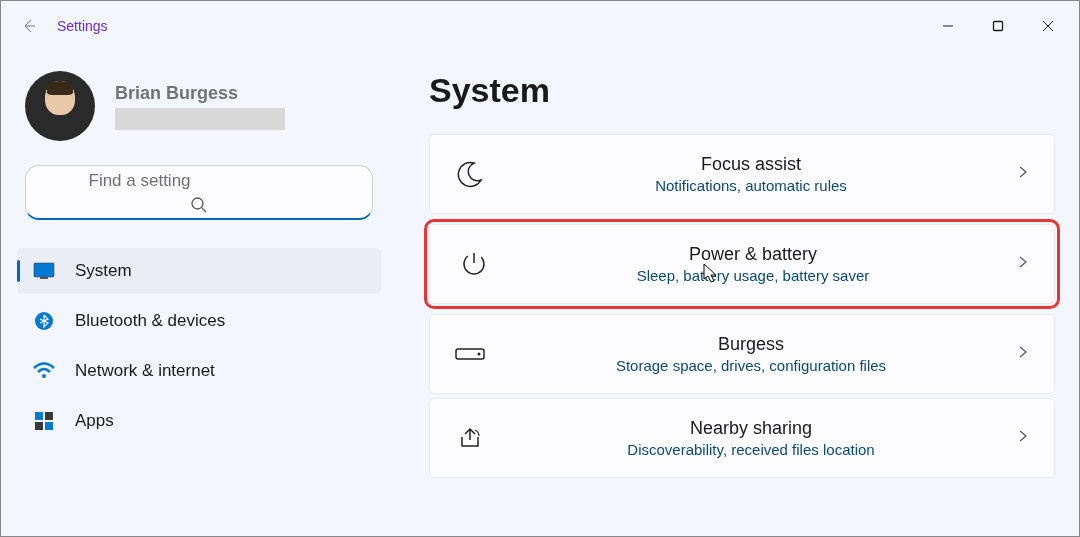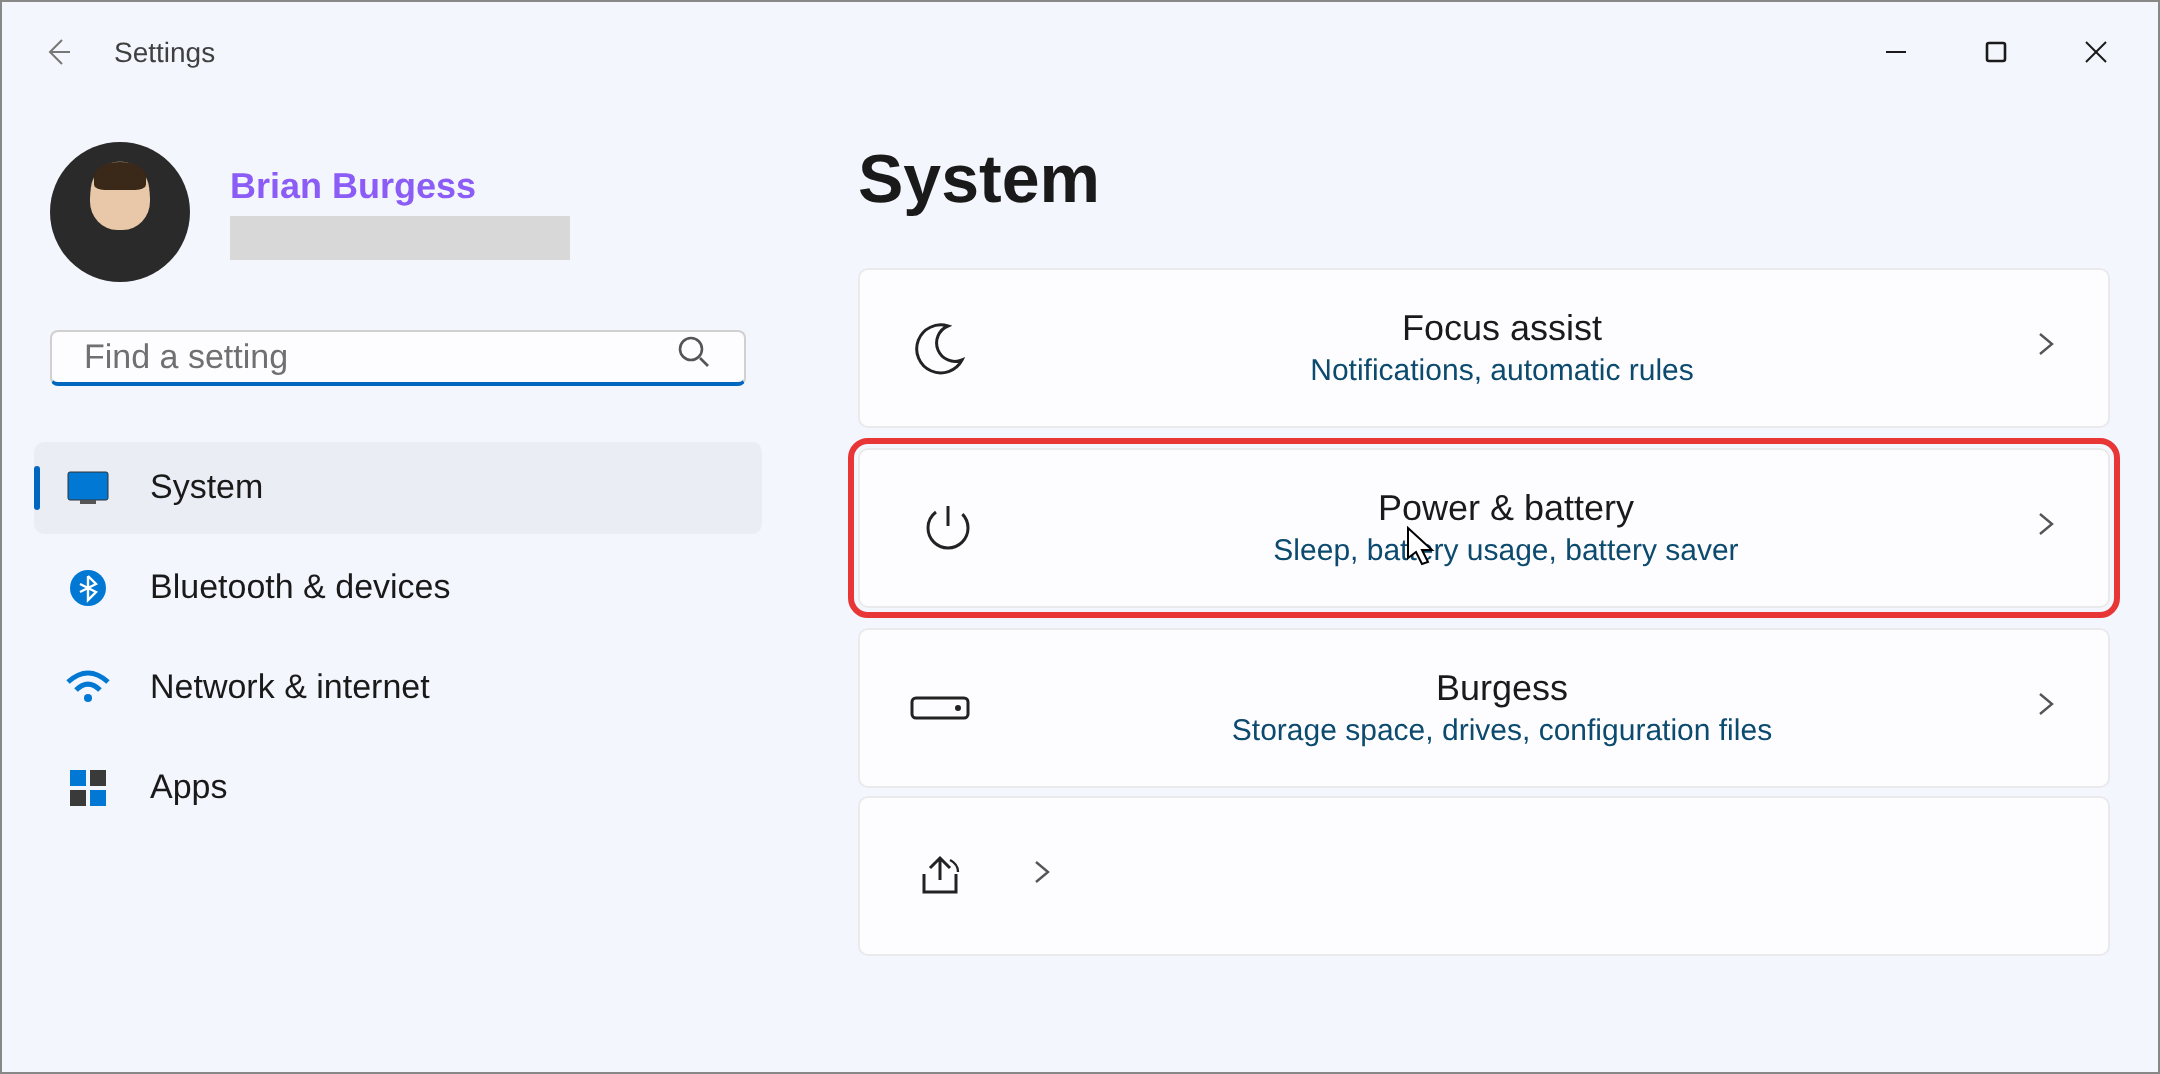--- a/index.html
+++ b/index.html
@@ -1,36 +1,36 @@
 <!DOCTYPE html>
 <html><head>
   <meta charset="utf-8">
   <style>
     * { margin: 0; padding: 0; box-sizing: border-box; font-family: "Segoe UI", -apple-system, sans-serif; }
     body { background: #f3f6fc; width: 1080px; height: 537px; overflow: hidden; position: relative; border: 1px solid #888; }
     
     .titlebar { height: 50px; display: flex; align-items: center; padding: 0 8px; }
     .back-btn { width: 40px; height: 40px; display: flex; align-items: center; justify-content: center; color: #777; cursor: pointer; border-radius: 4px; }
-    .app-title { font-size: 14px; color: #404040; margin-left: 8px; }
+    .app-title { font-size: 14px; color: #6d28d9; margin-left: 8px; }
     .window-controls { margin-left: auto; display: flex; gap: 4px; }
     .win-ctrl { width: 46px; height: 32px; display: flex; align-items: center; justify-content: center; color: #1a1a1a; }
     
     .content { display: flex; padding: 0 8px 8px 8px; height: calc(100% - 50px); }
     
     .sidebar { width: 380px; padding: 20px 8px 0 8px; }
     .profile { display: flex; align-items: center; gap: 20px; margin-bottom: 24px; margin-left: 8px; }
     .avatar { width: 70px; height: 70px; border-radius: 50%; background: radial-gradient(circle at 50% 35%, #e8c8a8 0%, #e8c8a8 25%, #2a2a2a 26%, #2a2a2a 100%); overflow: hidden; position: relative; }
     .avatar::before { content: ''; position: absolute; top: 12px; left: 20px; width: 30px; height: 32px; background: #e8c8a8; border-radius: 50% 50% 45% 45%; }
     .avatar::after { content: ''; position: absolute; top: 10px; left: 22px; width: 26px; height: 14px; background: #3a2818; border-radius: 50% 50% 20% 20%; }
     .profile-text { display: flex; flex-direction: column; }
-    .profile-name { font-size: 18px; font-weight: 600; color: #8b5cf6; }
+    .profile-name { font-size: 18px; font-weight: 600; color: #737373; }
     .profile-sub { width: 170px; height: 22px; background: #d8d8d8; margin-top: 4px; }
     
     .search-wrap { margin: 0 8px 28px 8px; }
-    .search-box { width: 100%; height: 28px; background: #fdfdff; border: 1px solid #d0d0d0; border-bottom: 2px solid #0067c0; border-radius: 4px; display: flex; align-items: center; padding: 0 16px; }
+    .search-box { width: 100%; height: 55px; background: #fdfdff; border: 1px solid #d0d0d0; border-bottom: 2px solid #0067c0; border-radius: 14px; display: flex; align-items: center; padding: 0 16px; flex-direction: column; }
     .search-input { flex: 1; border: none; outline: none; font-size: 17px; color: #666; background: transparent; }
     .search-input::placeholder { color: #707070; }
     .search-icon { color: #555; }
     
     .nav-items { display: flex; flex-direction: column; gap: 4px; }
     .nav-item { height: 46px; display: flex; align-items: center; padding: 0 16px; border-radius: 5px; gap: 20px; cursor: pointer; position: relative; }
     .nav-item.active { background: #eaedf4; }
     .nav-item.active::before { content: ''; position: absolute; left: 0; top: 12px; bottom: 12px; width: 3px; background: #0067c0; border-radius: 2px; }
     .nav-icon { width: 22px; height: 22px; display: flex; align-items: center; justify-content: center; }
     .nav-label { font-size: 17px; color: #1a1a1a; }
@@ -205,20 +205,24 @@
       </div>
 
       <div class="setting-card">
         <span class="setting-icon">
           <svg width="26" height="26" viewBox="0 0 26 26">
               <path d="M5 12 L5 21 L21 21 L21 12" stroke="currentColor" stroke-width="1.5" fill="none"></path>
               <path d="M13 4 L13 15 M8 9 L13 4 L18 9" stroke="currentColor" stroke-width="1.5" fill="none"></path>
               <path d="M18 5 Q22 7 22 11" stroke="currentColor" stroke-width="1.2" fill="none"></path>
             </svg>
         </span>
+        <div class="setting-text">
+          <div class="setting-title">Nearby sharing</div>
+          <div class="setting-desc">Discoverability, received files location</div>
+        </div>
         <span class="chevron">
           <svg width="14" height="14" viewBox="0 0 14 14">
               <path d="M4 2 L10 7 L4 12" stroke="currentColor" stroke-width="1.2" fill="none"></path>
             </svg>
         </span>
       </div>
 
     </div>
   </div>
 </div>

